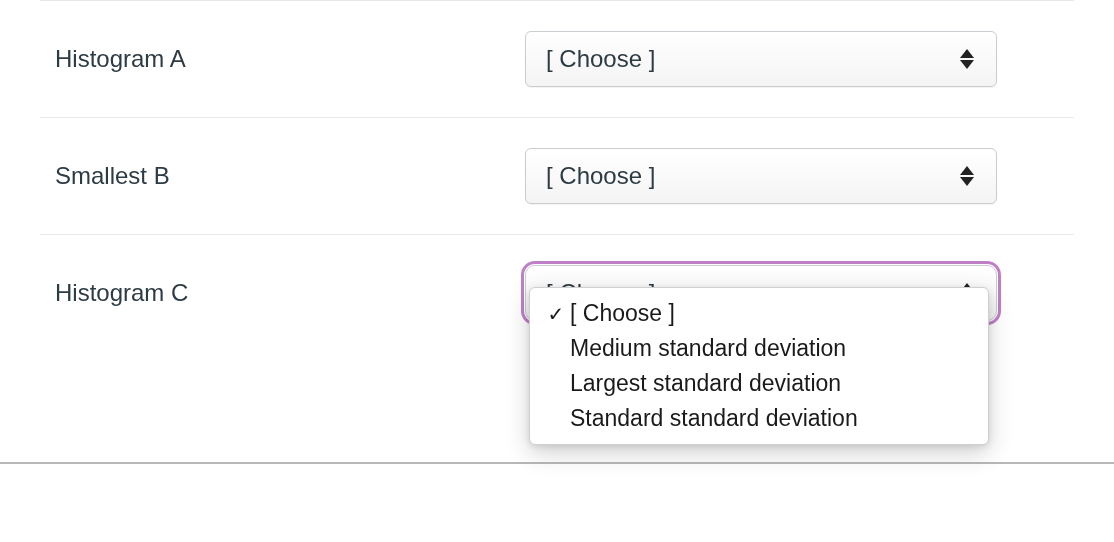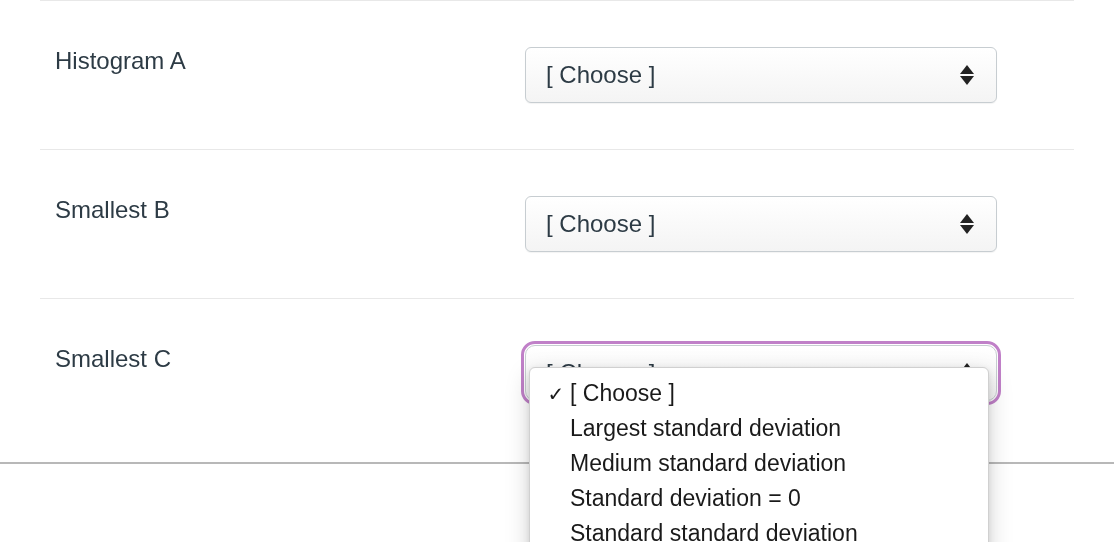--- a/index.html
+++ b/index.html
@@ -14,22 +14,23 @@
       width: 1114px;
       height: 542px;
       position: relative;
       overflow: hidden;
     }
     .container {
       padding: 0 40px;
     }
     .row {
       display: flex;
+      align-items: center;
       border-top: 1px solid #e8e8e8;
-      padding: 46px 15px;
+      padding: 30px 15px;
     }
     .row:first-child {
       border-top: 1px solid #e8e8e8;
     }
     .label {
       width: 470px;
       font-size: 24px;
       color: #2d3b45;
     }
     .select-wrap {
@@ -137,49 +138,45 @@
             </svg>
           <svg width="14" height="9" viewBox="0 0 14 9">
               <polygon points="0,0 14,0 7,9" fill="#222"></polygon>
             </svg>
         </span>
       </div>
     </div>
   </div>
 
   <div class="row" style="border-bottom:none;">
-    <div class="label">Smallest C</div>
+    <div class="label">Histogram C</div>
     <div class="select-wrap">
       <div class="select focused">
         <span>[ Choose ]</span>
         <span class="arrows">
           <svg width="14" height="9" viewBox="0 0 14 9">
               <polygon points="7,0 14,9 0,9" fill="#222"></polygon>
             </svg>
           <svg width="14" height="9" viewBox="0 0 14 9">
               <polygon points="0,0 14,0 7,9" fill="#222"></polygon>
             </svg>
         </span>
       </div>
       <div class="dropdown">
         <div class="dropdown-item">
           <span class="check">✓</span>
           <span>[ Choose ]</span>
         </div>
         <div class="dropdown-item">
           <span class="check"></span>
-          <span>Largest standard deviation</span>
-        </div>
-        <div class="dropdown-item">
-          <span class="check"></span>
           <span>Medium standard deviation</span>
         </div>
         <div class="dropdown-item">
           <span class="check"></span>
-          <span>Standard deviation = 0</span>
+          <span>Largest standard deviation</span>
         </div>
         <div class="dropdown-item">
           <span class="check"></span>
           <span>Standard standard deviation</span>
         </div>
       </div>
     </div>
   </div>
 </div>
 

